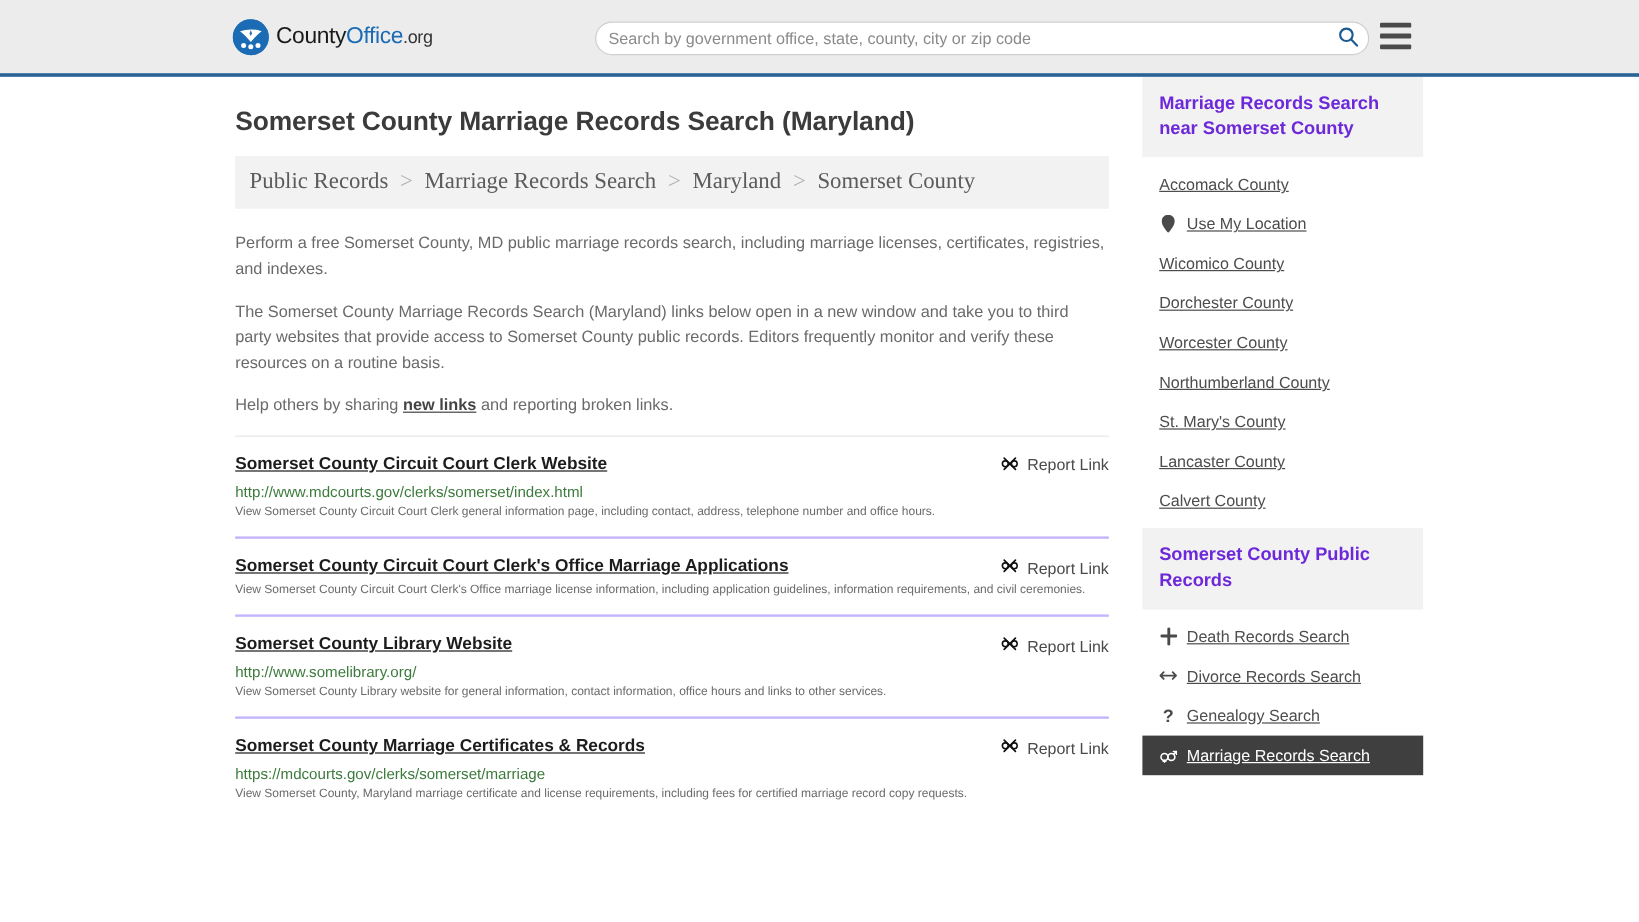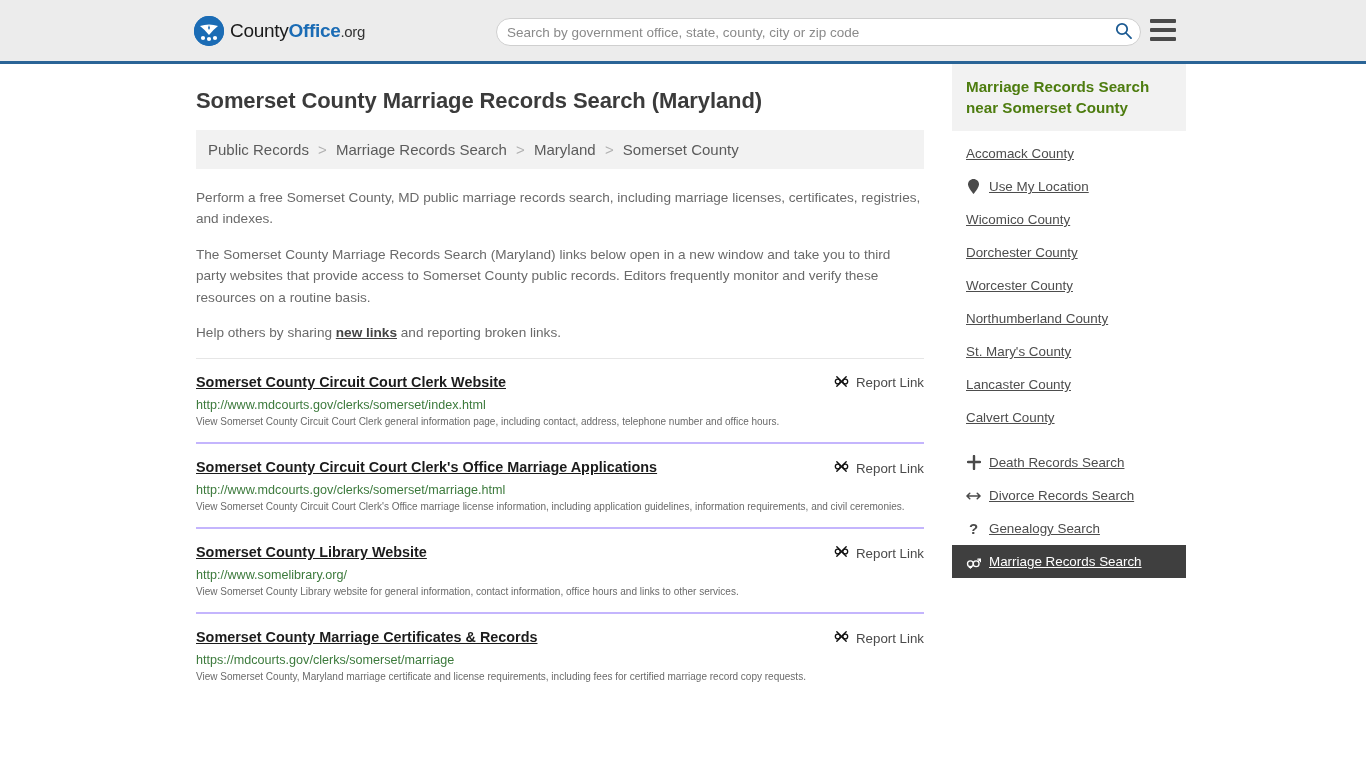--- a/index.html
+++ b/index.html
@@ -35,21 +35,21 @@
     flex: none;
     display: block;
   }
   .logo-mark svg { display: block; }
   .logo-text {
     font-size: 19px;
     color: #1a1a1a;
     letter-spacing: -0.3px;
     white-space: nowrap;
   }
-  .logo-text .b { color: #1b6cb5; font-weight: bold; }
+  .logo-text .b { color: #1b6cb5; font-weight: normal; }
   .logo-text .org { font-size: 15px; color: #333; }
 
   .search-wrap {
     position: absolute;
     left: 496px;
     top: 18px;
     width: 645px;
     height: 28px;
     display: flex;
     align-items: center;
@@ -109,23 +109,24 @@
     font-size: 22px;
     color: #3b3b3b;
     font-weight: bold;
     margin: 24px 0 16px 0;
     letter-spacing: -0.1px;
   }
 
   .breadcrumb {
     background: #f2f2f2;
     padding: 11px 12px;
-    font-size: 15px;
+    font-size: 19px;
     color: #777;
     margin-bottom: 18px;
+    font-family: Liberation Serif, serif;
   }
   .breadcrumb a {
     color: #5b5b5b;
     text-decoration: none;
   }
   .breadcrumb .sep { color: #b0b0b0; margin: 0 5px; }
   .breadcrumb .current { color: #5b5b5b; }
 
   p.intro {
     font-size: 13.6px;
@@ -181,21 +182,21 @@
     margin-top: 1px;
   }
 
   
   .side-panel { margin-bottom: 6px; }
   .side-head {
     background: #f2f2f2;
     padding: 13px 14px;
     font-size: 15.2px;
     font-weight: bold;
-    color: #4d7c0f;
+    color: #6d28d9;
     line-height: 1.36;
   }
   .side-list { padding: 6px 0 0 0; margin: 0; list-style: none; }
   .side-list li { margin: 0; }
   .side-link {
     display: flex;
     align-items: center;
     gap: 8px;
     padding: 9px 14px;
     font-size: 13.4px;
@@ -298,21 +299,20 @@
               <a href="#" class="result-title">Somerset County Circuit Court Clerk's Office Marriage Applications</a>
               <a href="#" class="report-link">
                 <span><svg width="15" height="15" viewBox="0 0 16 16">
                     <path d="M3 3 L13 13 M13 3 L3 13" stroke="#111" stroke-width="1.5" fill="none" stroke-linecap="round"></path>
                     <circle cx="4" cy="8" r="2.6" fill="none" stroke="#111" stroke-width="1.4"></circle>
                     <circle cx="12" cy="8" r="2.6" fill="none" stroke="#111" stroke-width="1.4"></circle>
                   </svg></span>
                 <span>Report Link</span>
               </a>
             </div>
-            <a href="#" class="result-url">http://www.mdcourts.gov/clerks/somerset/marriage.html</a>
             <div class="result-desc">View Somerset County Circuit Court Clerk's Office marriage license information, including application guidelines, information requirements, and civil ceremonies.</div>
           </div>
           <div class="result">
             <div class="result-head">
               <a href="#" class="result-title">Somerset County Library Website</a>
               <a href="#" class="report-link">
                 <span><svg width="15" height="15" viewBox="0 0 16 16">
                     <path d="M3 3 L13 13 M13 3 L3 13" stroke="#111" stroke-width="1.5" fill="none" stroke-linecap="round"></path>
                     <circle cx="4" cy="8" r="2.6" fill="none" stroke="#111" stroke-width="1.4"></circle>
                     <circle cx="12" cy="8" r="2.6" fill="none" stroke="#111" stroke-width="1.4"></circle>
@@ -393,20 +393,21 @@
             </li>
             <li>
               <a href="#" class="side-link no-icon">
                 <span class="lbl">Calvert County</span>
               </a>
             </li>
           </ul>
       </div>
 
       <div class="side-panel">
+        <div class="side-head">Somerset County Public Records</div>
         <ul class="side-list" id="records-list">
             <li>
               <a href="#" class="side-link">
                 <span class="ico">
                   <svg width="14" height="15" viewBox="0 0 14 15">
                     <path d="M7 1 L7 14 M1 7 L13 7" stroke="#4a4a4a" stroke-width="2.4" stroke-linecap="round"></path>
                   </svg>
                 </span>
                 <span class="lbl">Death Records Search</span>
               </a>

